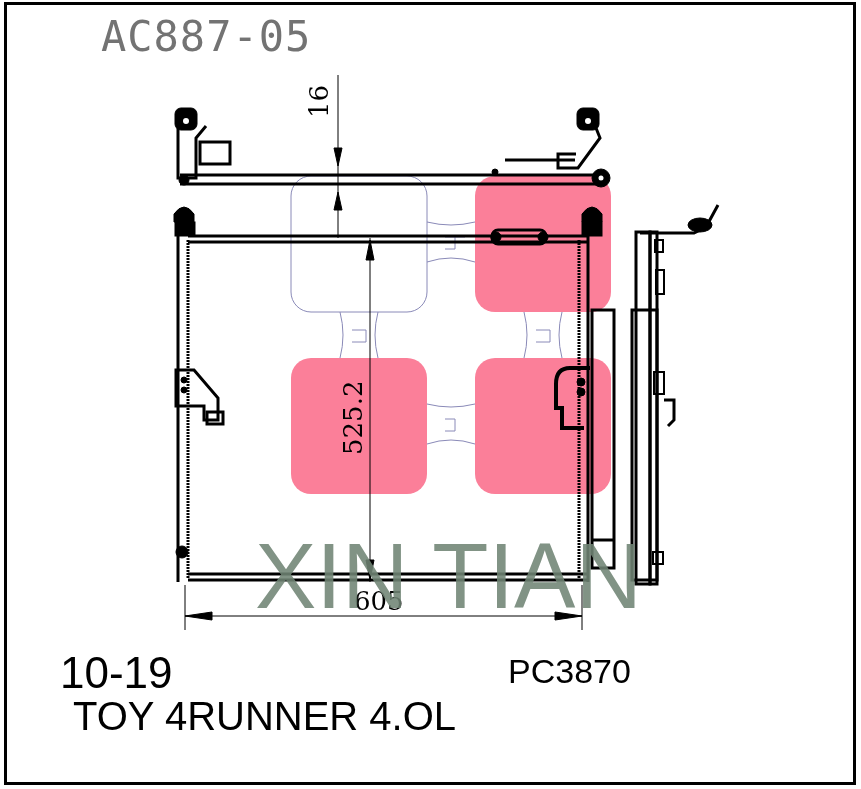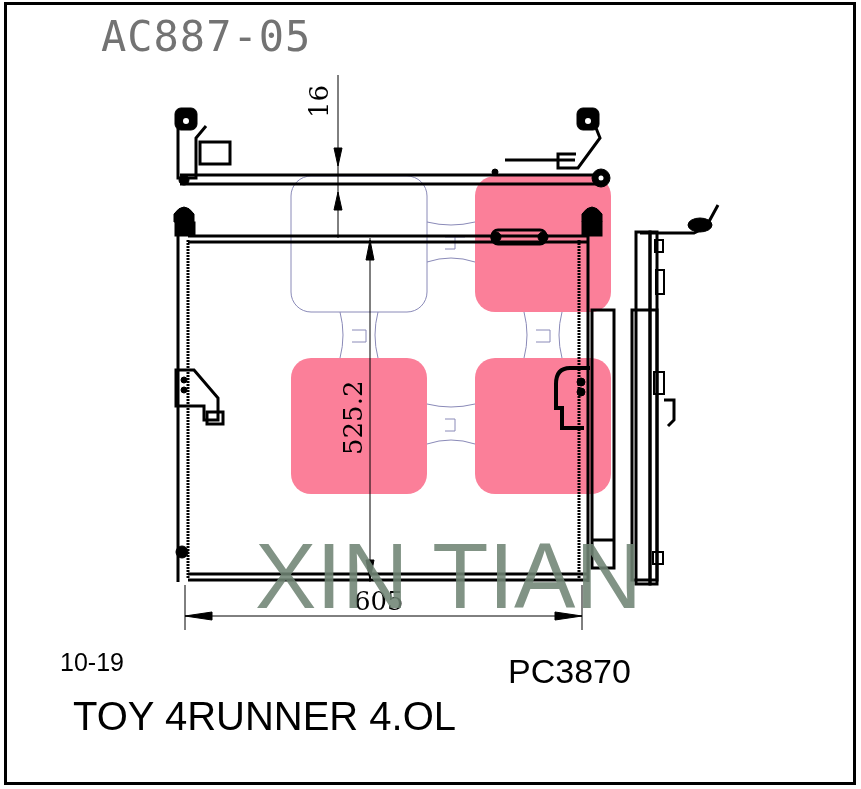--- a/index.html
+++ b/index.html
@@ -2,21 +2,21 @@
 <html><head>
 <meta charset="utf-8">
 <style>
   html, body { margin: 0; padding: 0; background: #ffffff; }
   body { width: 861px; height: 789px; position: relative; overflow: hidden; }
   .frame { position: absolute; left: 4px; top: 2px; width: 852px; height: 783px;
            border: 3px solid #000; box-sizing: border-box; background: #fff; }
   .part-number { position: absolute; left: 55px; top: 12px; font-family: "DejaVu Sans Mono", monospace;
                  font-size: 42px; color: #737373; letter-spacing: 1px; margin-left: 46px; }
   .years { position: absolute; left: 60px; top: 648px; font-family: "Liberation Sans", sans-serif;
-           font-size: 25px; color: #000; text-align: right; }
+           font-size: 44px; color: #000; text-align: right; }
   .vehicle { position: absolute; left: 73px; top: 694px; font-family: "Liberation Sans", sans-serif;
              font-size: 40px; color: #000; }
   .oem { position: absolute; left: 508px; top: 652px; font-family: "Liberation Sans", sans-serif;
          font-size: 34px; color: #000; text-align: center; }
   svg.drawing { position: absolute; left: 0; top: 0; }
   .dimtext { font-family: "DejaVu Serif", serif; font-size: 26px; fill: #000; }
   .watermark { font-family: "Liberation Sans", sans-serif; font-size: 92px; fill: #6f8474; fill-opacity: 0.88; }
 </style>
 </head>
 <body>

